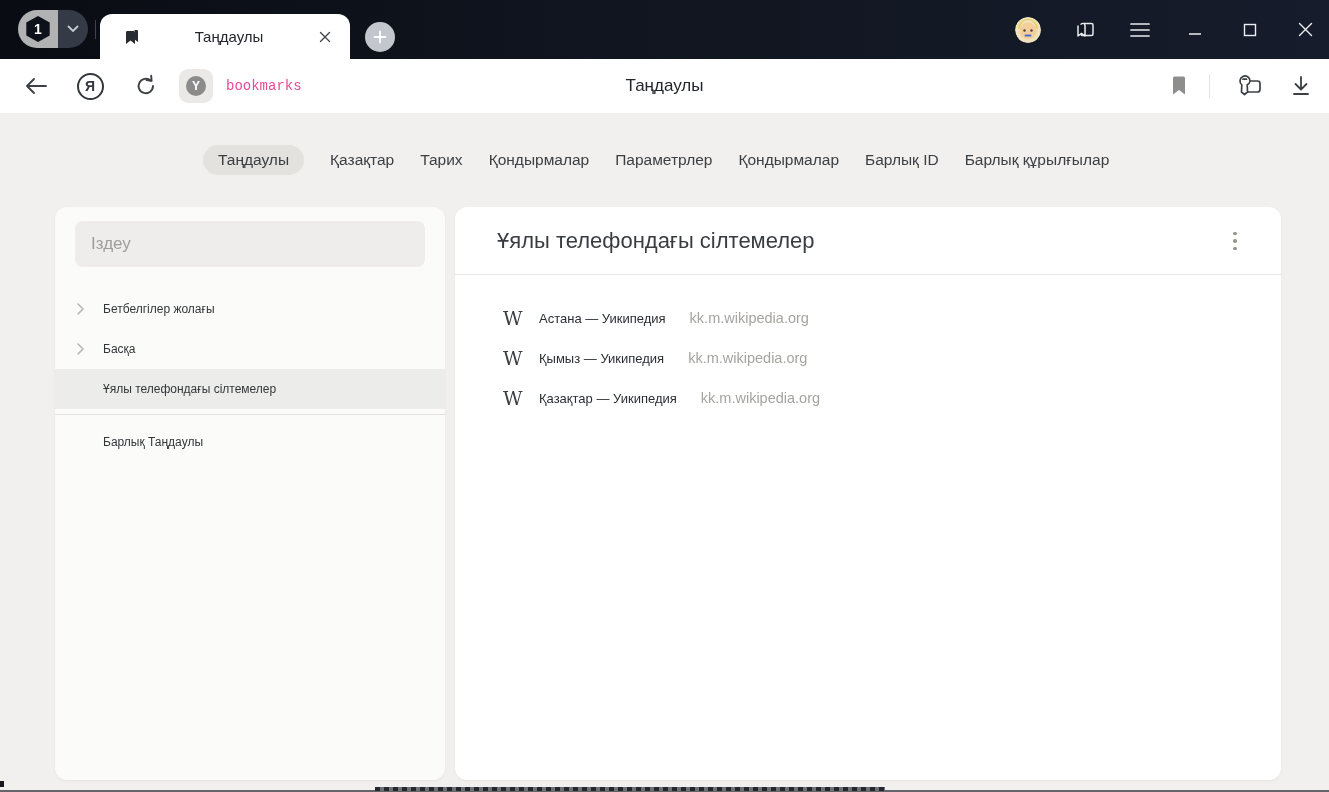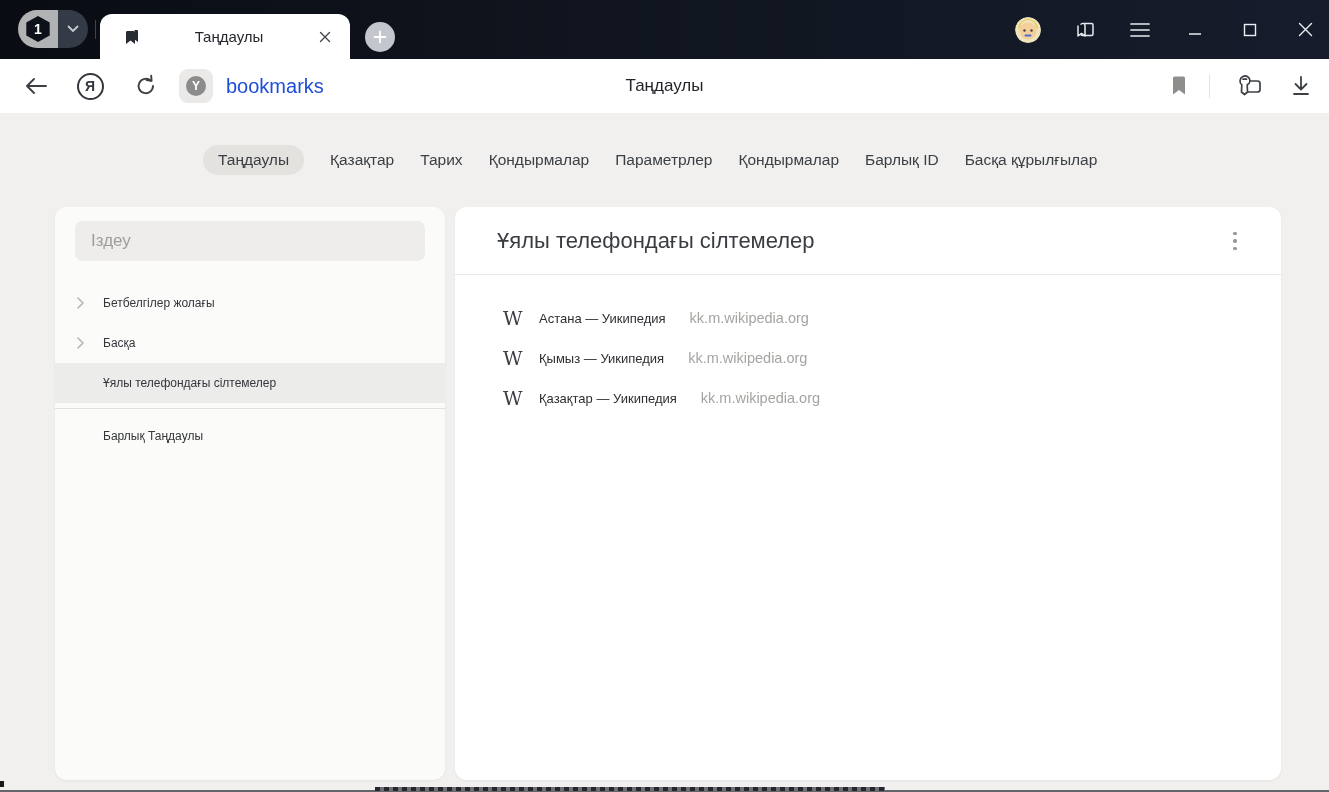--- a/index.html
+++ b/index.html
@@ -74,21 +74,21 @@
   }
   .ti-reload { position:absolute; left:132px; }
   .omni-fav {
     position:absolute; left:179px; top:10px; width:34px; height:34px;
     background:#eae9e7; border-radius:9px; display:flex; align-items:center; justify-content:center;
   }
   .omni-fav .y-circle {
     width:20px; height:20px; border-radius:50%; background:#8b8b8b; color:#fff;
     display:flex; align-items:center; justify-content:center; font-size:12px; font-weight:bold;
   }
-  .omni-text { position:absolute; left:226px; font-size:20px; color:#1d4ed8; cursor:text; }
+  .omni-text { position:absolute; left:226px; font-size:14px; color:#ec4899; cursor:text;font-family:Liberation Mono, monospace; }
   .omni-title {
     position:absolute; left:0; width:100%; text-align:center;
     font-size:17px; color:#22252a; pointer-events:none;
   }
   .ti-bmflag { position:absolute; right:136px; }
   .toolbar-vsep { position:absolute; right:119px; top:15px; width:1px; height:24px; background:#e4e3e1; }
   .ti-protect { position:absolute; right:66px; }
   .ti-download { position:absolute; right:14px; }
 
   
@@ -101,21 +101,21 @@
     border-radius:15px;
   }
   .nav-tab.active { background:#e4e2df; padding:6px 15px; }
 
   
   .panel { position:absolute; border-radius:12px; box-shadow:0 1px 3px rgba(0,0,0,0.05); }
   .sidebar {
     left:55px; top:207px; width:390px; height:573px; background:#fbfbfa; overflow:hidden;
   }
   .search-box {
-    margin:14px 20px 0 20px; width:350px; height:40px; background:#eeedec;
+    margin:14px 20px 0 20px; width:350px; height:46px; background:#eeedec;
     border:none; border-radius:8px; padding:0 16px; font-size:17px; color:#33363a;
     font-family:inherit; outline:none;
   }
   .search-box::placeholder { color:#9e9d9a; }
   .side-list { margin-top:22px; }
   .side-item {
     position:relative; height:40px; display:flex; align-items:center; cursor:pointer;
     font-size:12px; color:#33363a;
   }
   .side-item .chev {
@@ -286,21 +286,21 @@
 </div>
 
 <div class="nav-row">
   <div class="nav-tab active">Таңдаулы</div>
   <div class="nav-tab">Қазақтар</div>
   <div class="nav-tab">Тарих</div>
   <div class="nav-tab">Қондырмалар</div>
   <div class="nav-tab">Параметрлер</div>
   <div class="nav-tab">Қондырмалар</div>
   <div class="nav-tab">Барлық ID</div>
-  <div class="nav-tab">Басқа құрылғылар</div>
+  <div class="nav-tab">Барлық құрылғылар</div>
 </div>
 
 <div class="panel sidebar">
   <input class="search-box" type="text" placeholder="Іздеу" style="">
   <div class="side-list">
     <div class="side-item">
       <span class="chev">
         <svg width="9" height="14" viewBox="0 0 9 14">
             <path d="M2 2 L7 7 L2 12" fill="none" stroke="#b9b7b4" stroke-width="1.6" stroke-linecap="round" stroke-linejoin="round"></path>
           </svg>

